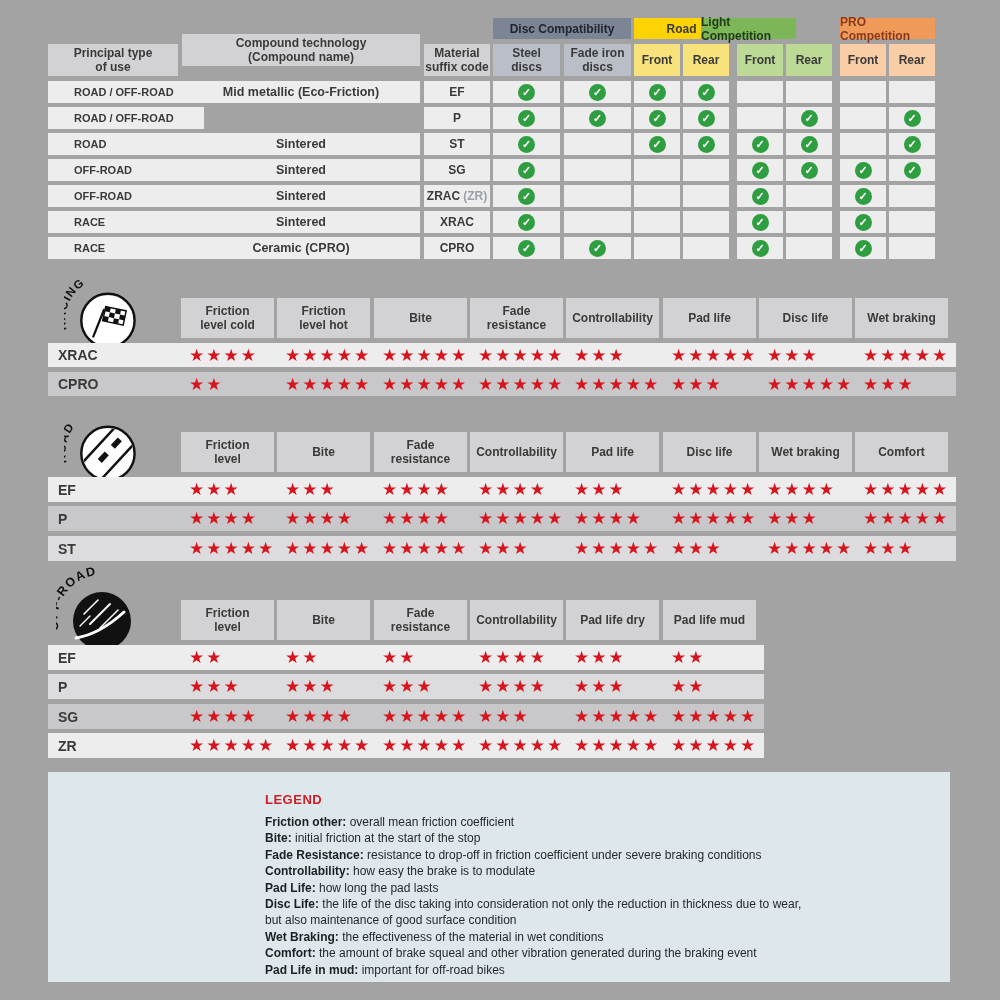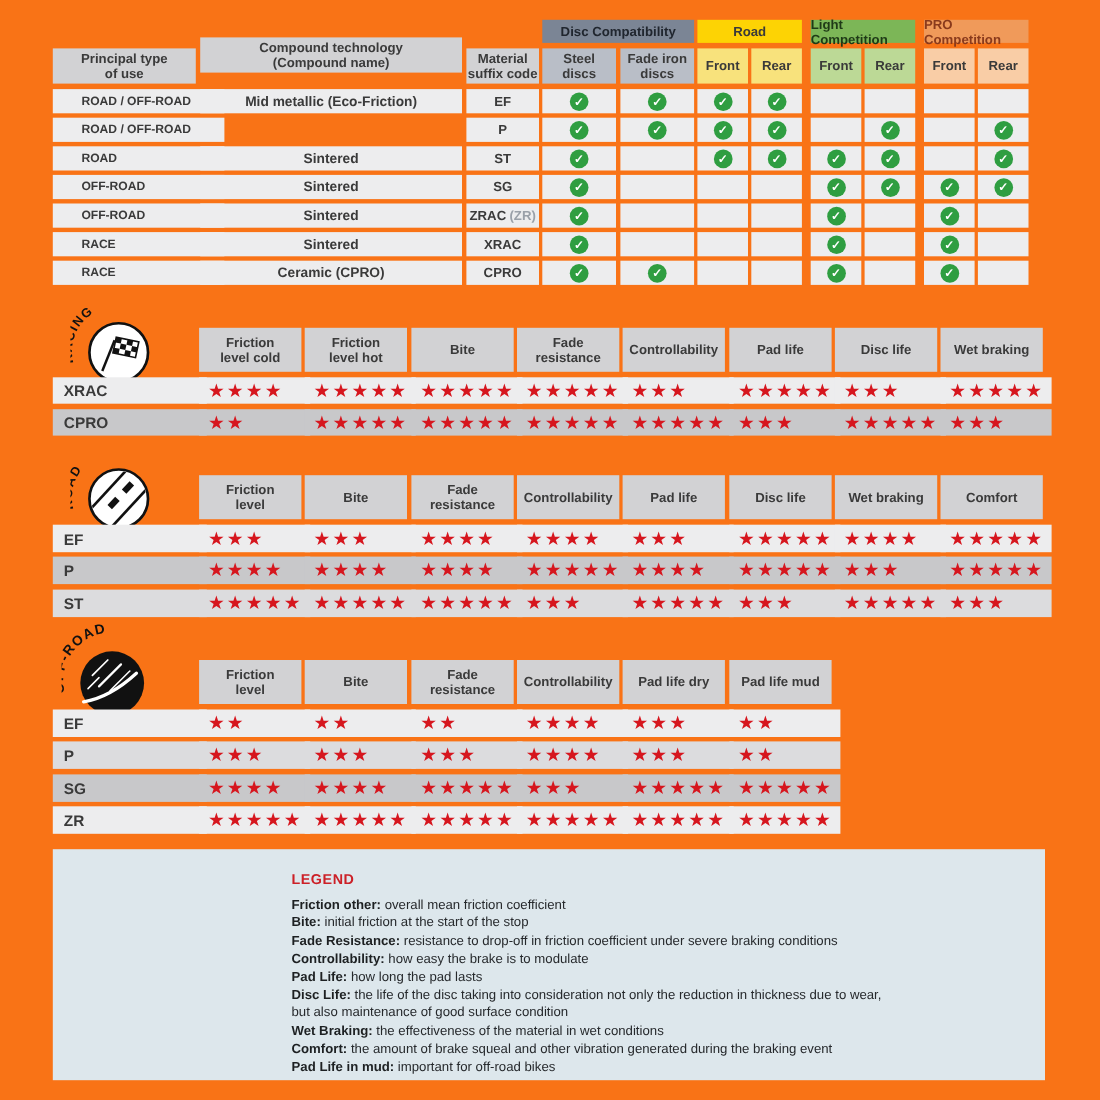--- a/index.html
+++ b/index.html
@@ -1,16 +1,16 @@
 <!DOCTYPE html>
 <html><head>
 <meta charset="utf-8">
 <style>
   html,body{margin:0;padding:0;background:#fff;}
-  .page{position:relative;width:1000px;height:1000px;background:#f97316;
+  .page{position:relative;width:1000px;height:1000px;background:#a3a3a3;
         font-family:"Liberation Sans",sans-serif;color:#3a3a3a;overflow:hidden;}
   .abs{position:absolute;}
   
   .ghdr{display:flex;align-items:center;justify-content:center;font-weight:bold;font-size:12px;}
   .g-disc{background:#7b8595;color:#20262f;}
   .g-road{background:#fdd304;color:#3a3a3a;}
   .g-light{background:#7cb657;color:#1f3a17;}
   .g-pro{background:#f09a5a;color:#8a3a1c;}
   
   .chdr{display:flex;align-items:center;justify-content:center;text-align:center;
@@ -42,21 +42,21 @@
   .lline{font-size:12px;line-height:16.4px;color:#26292c;}
   .lline b{color:#1d2022;}
 </style>
 </head>
 <body>
 
 <div class="page">
   <div id="compat-table" class="abs" style="left:48px;top:18px;width:887px;height:241px">
       <div class="abs ghdr g-disc" style="left: 445px; top: 0px; width: 138px; height: 21px;">Disc Compatibility</div>
       <div class="abs ghdr g-road" style="left: 586px; top: 0px; width: 95px; height: 21px;">Road</div>
-      <div class="abs ghdr g-light" style="left: 689px; top: 0px; width: 95px; height: 21px;">Light Competition</div>
+      <div class="abs ghdr g-light" style="left: 653px; top: 0px; width: 95px; height: 21px;">Light Competition</div>
       <div class="abs ghdr g-pro" style="left: 792px; top: 0px; width: 95px; height: 21px;">PRO Competition</div>
       <div class="abs chdr c-plain" style="left: 0px; top: 26px; width: 130px; height: 32px;">Principal type
 of use</div>
       <div class="abs chdr c-plain" style="left: 134px; top: 16px; width: 238px; height: 32px;">Compound technology
 (Compound name)</div>
       <div class="abs chdr c-plain" style="left: 376px; top: 26px; width: 66px; height: 32px;">Material
 suffix code</div>
       <div class="abs chdr c-disc" style="left: 445px; top: 26px; width: 67px; height: 32px;">Steel
 discs</div>
       <div class="abs chdr c-disc" style="left: 516px; top: 26px; width: 67px; height: 32px;">Fade iron

